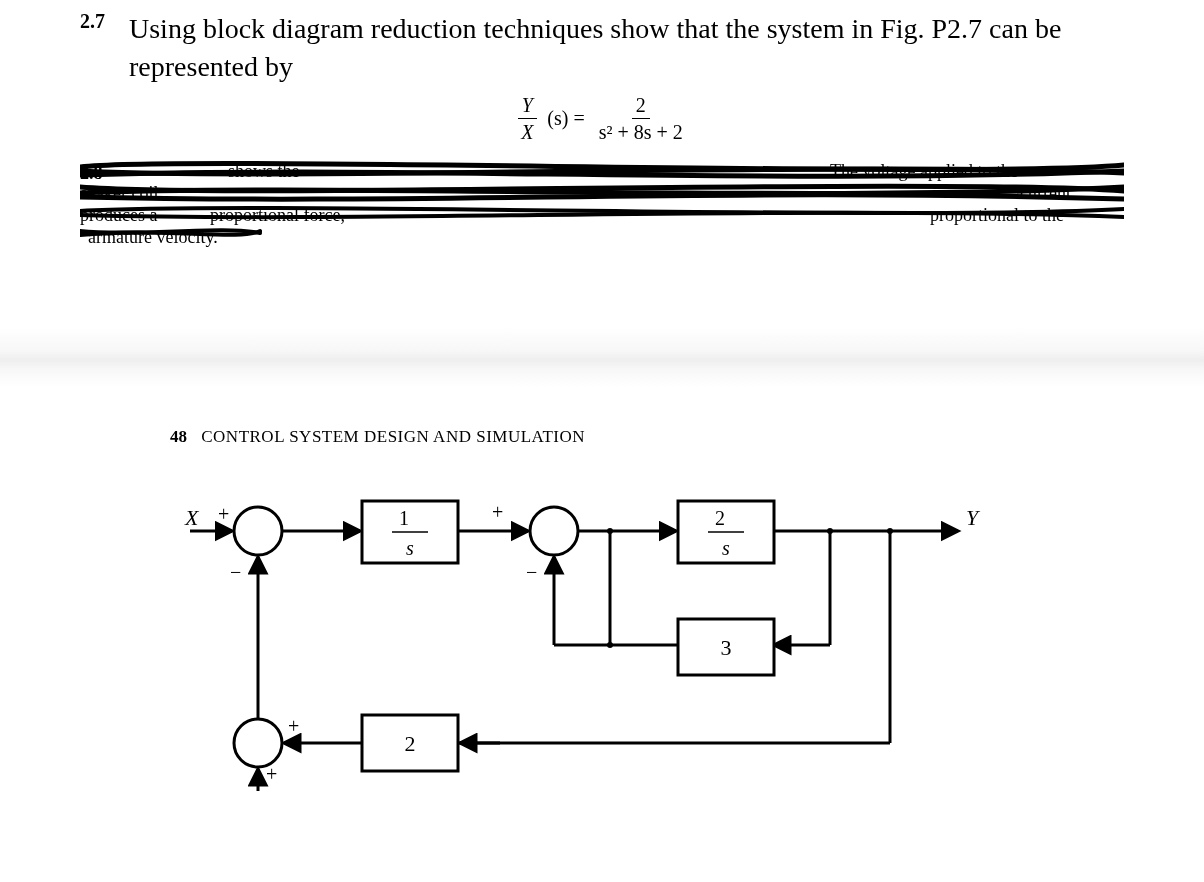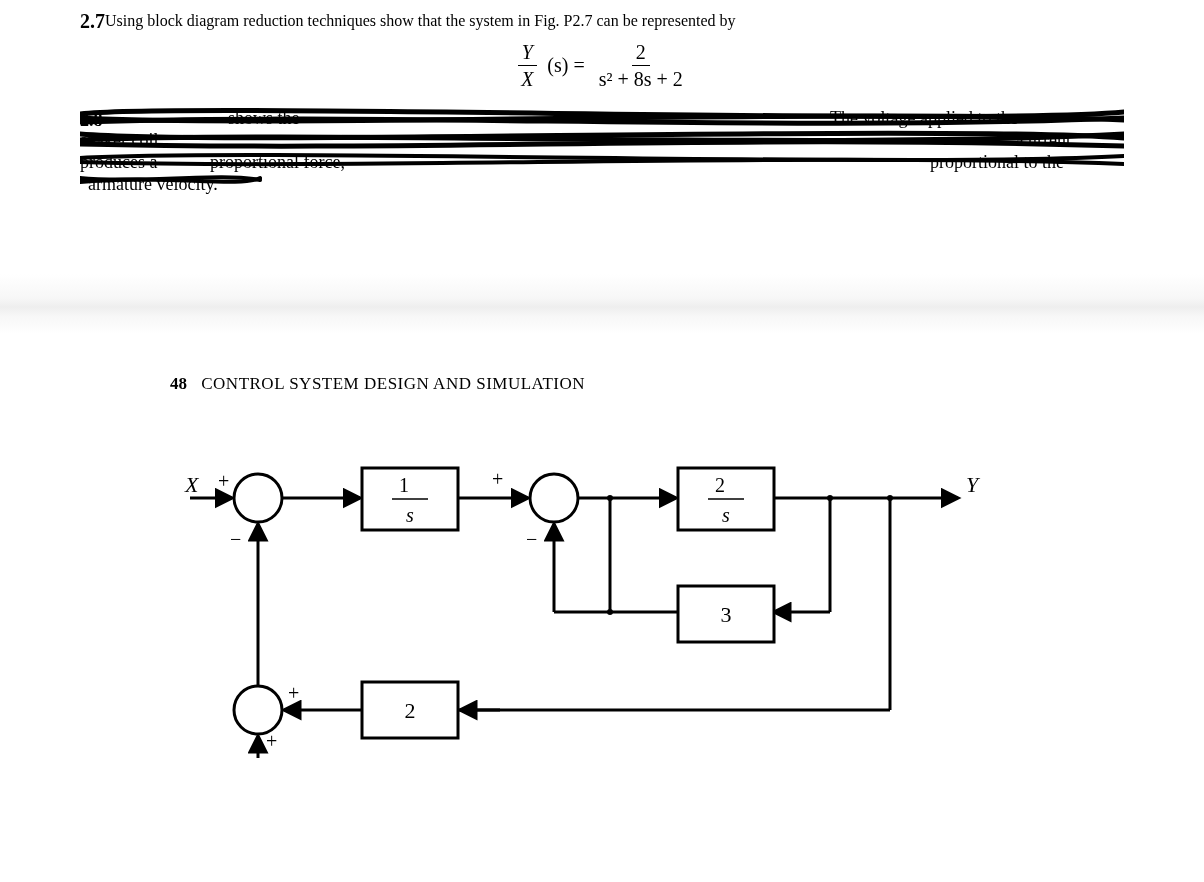--- a/index.html
+++ b/index.html
@@ -13,24 +13,24 @@
     padding: 10px 80px 40px 80px;
   }
   .problem {
     display: flex;
     align-items: flex-start;
     margin-bottom: 8px;
   }
   .prob-num {
     font-weight: bold;
     font-size: 20px;
-    margin-right: 0;
+    margin-right: 24px;
   }
   .prob-text {
-    font-size: 16px;
+    font-size: 28px;
     line-height: 1.35;
   }
   .equation {
     text-align: center;
     font-size: 20px;
     margin: 6px 0 14px 0;
     font-style: italic;
     display: flex;
     justify-content: center;
     align-items: center;
@@ -62,21 +62,21 @@
   .gap-band {
     height: 60px;
     background: linear-gradient(#fff, #f7f7f7 40%, #eee 55%, #f7f7f7 70%, #fff);
     margin: 30px 0 40px 0;
   }
   .lower {
     padding: 0 90px 0 170px;
   }
   .run-head {
     font-size: 17px;
-    margin-bottom: 48px;
+    margin-bottom: 28px;
   }
   .run-head .pg { font-weight: bold; margin-right: 10px; }
   .run-head .ttl { letter-spacing: 0.5px; font-variant: small-caps; }
   .diagram-wrap {
     margin: 0 0 30px 0;
   }
   .fig-cap {
     font-weight: bold;
     font-size: 19px;
     margin-top: 28px;

